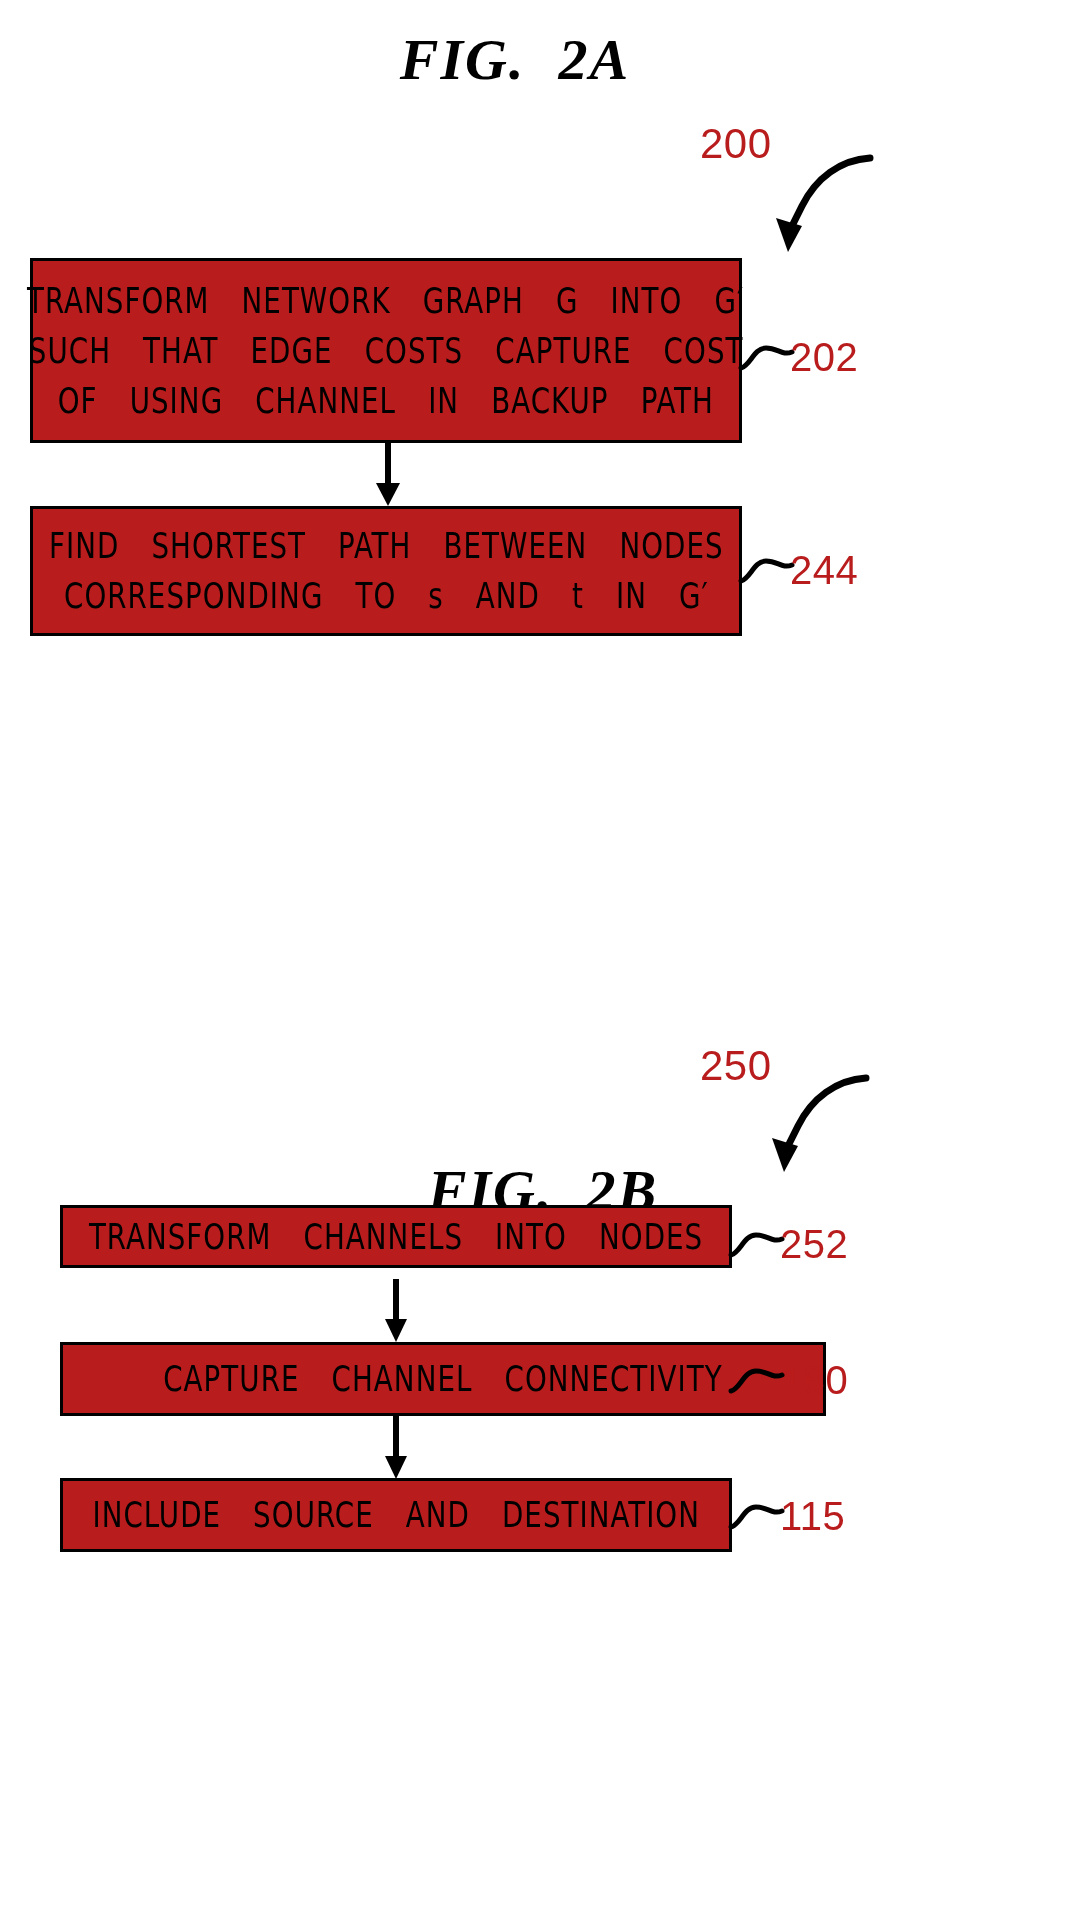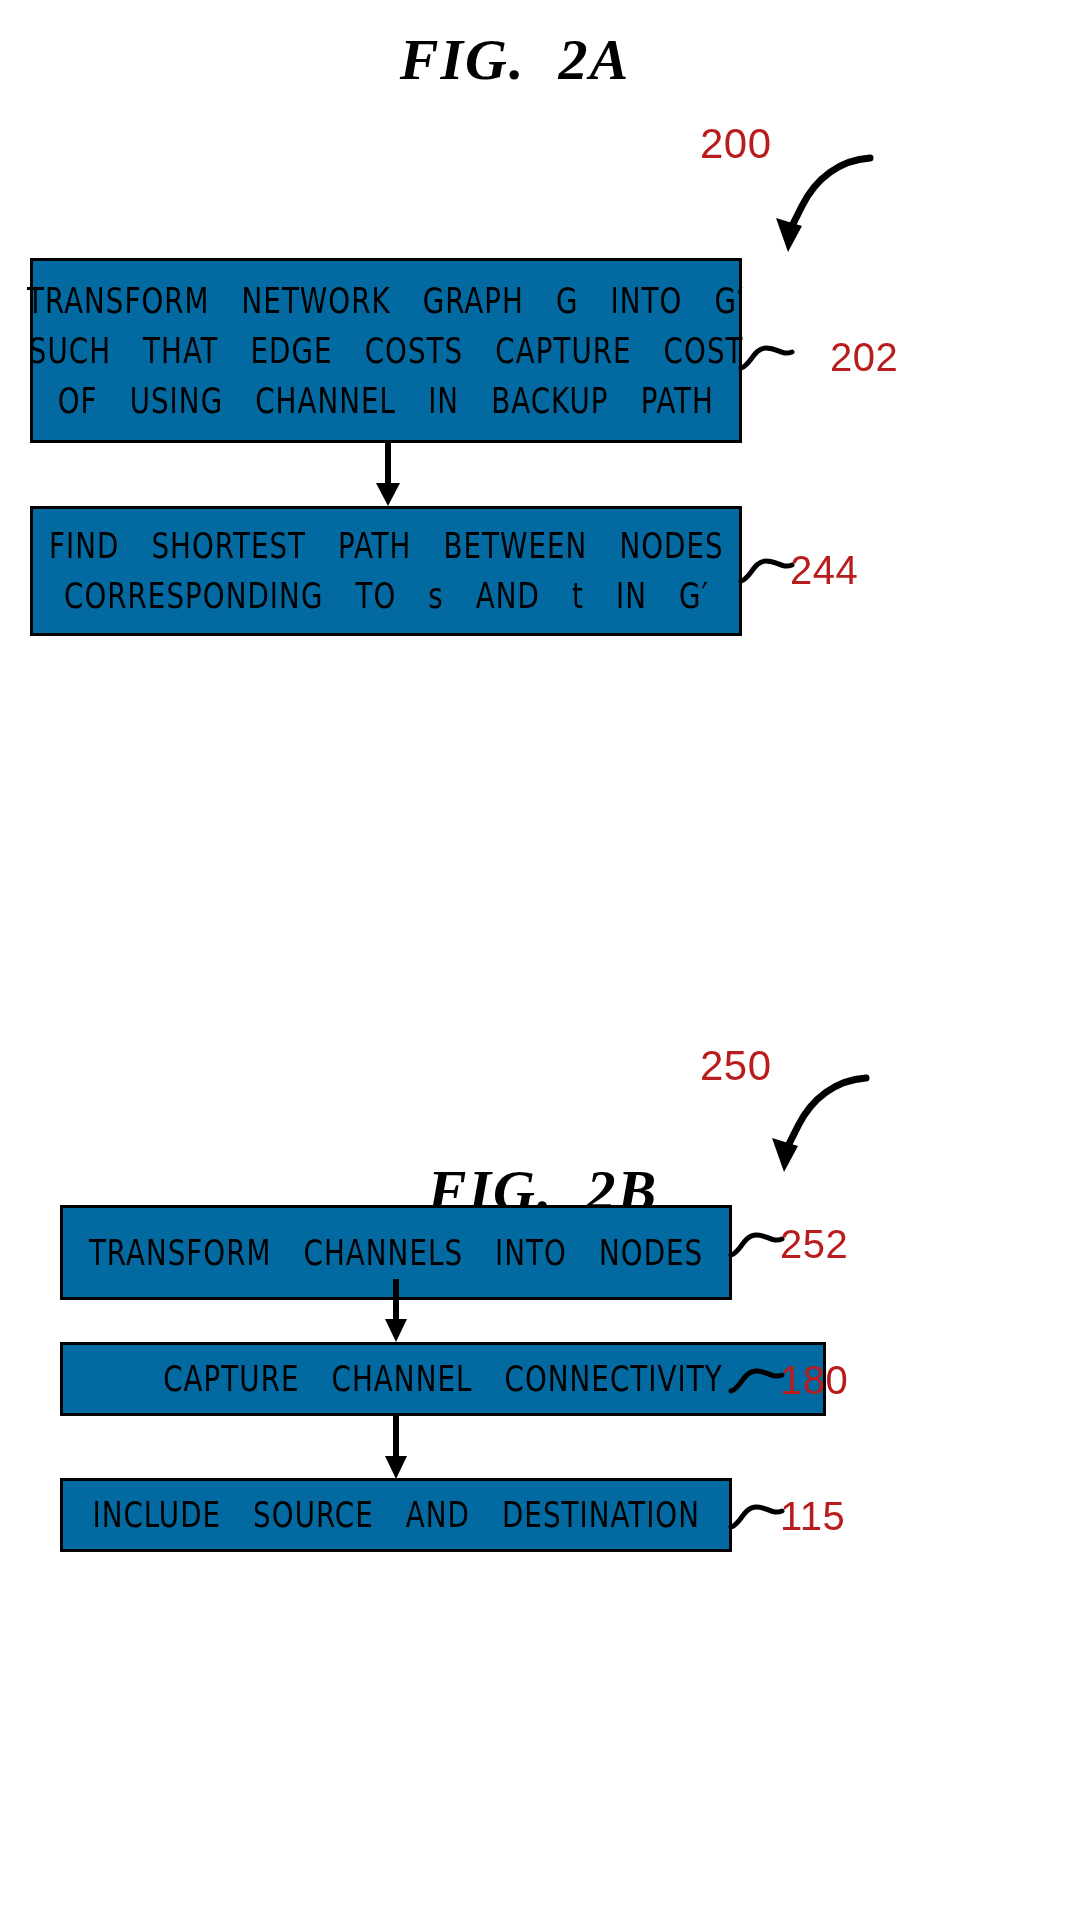--- a/index.html
+++ b/index.html
@@ -29,21 +29,21 @@
     color: #000;
     white-space: pre;
   }
   #fig2a-title { top: 26px; left: -20px; }
   #fig2b-title { top: 1157px; left: 8px; }
 
   
   .flowbox {
     position: absolute;
     border: 3px solid #000;
-    background: #0369a1;
+    background: #b91c1c;
     box-sizing: border-box;
     display: flex;
     flex-direction: column;
     align-items: center;
     justify-content: center;
   }
   .flowbox .line {
     font-family: "Liberation Sans Narrow", "DejaVu Sans Condensed", "Liberation Sans", sans-serif;
     font-size: 35px;
     line-height: 50px;
@@ -53,34 +53,34 @@
     text-align: center;
     transform: scaleX(0.88);
     transform-origin: center center;
   }
 
   
   #box-202 { left: 30px;  top: 258px; width: 712px; height: 185px; }
   #box-204 { left: 30px;  top: 506px; width: 712px; height: 130px; }
 
   
-  #box-252 { left: 60px;  top: 1205px; width: 672px; height: 95px; }
+  #box-252 { left: 60px;  top: 1205px; width: 672px; height: 63px; }
   #box-254 { left: 60px;  top: 1342px; width: 766px; height: 74px; }
   #box-256 { left: 60px;  top: 1478px; width: 672px; height: 74px; }
 
   
   .ref-num {
     position: absolute;
     font-family: "Liberation Sans Narrow", "Liberation Sans", sans-serif;
     font-size: 40px;
     letter-spacing: 0.5px;
     color: #b91c1c;
     white-space: pre;
   }
-  #ref-202 { left: 790px; top: 335px; margin-left: 40px; }
+  #ref-202 { left: 790px; top: 335px; }
   #ref-204 { left: 790px; top: 548px; }
   #ref-252 { left: 780px; top: 1222px; }
   #ref-254 { left: 780px; top: 1358px; }
   #ref-256 { left: 780px; top: 1494px; }
 
   
   #ref-200 { left: 700px; top: 120px; font-size: 42px; }
   #ref-250 { left: 700px; top: 1042px; font-size: 42px; }
 
   

